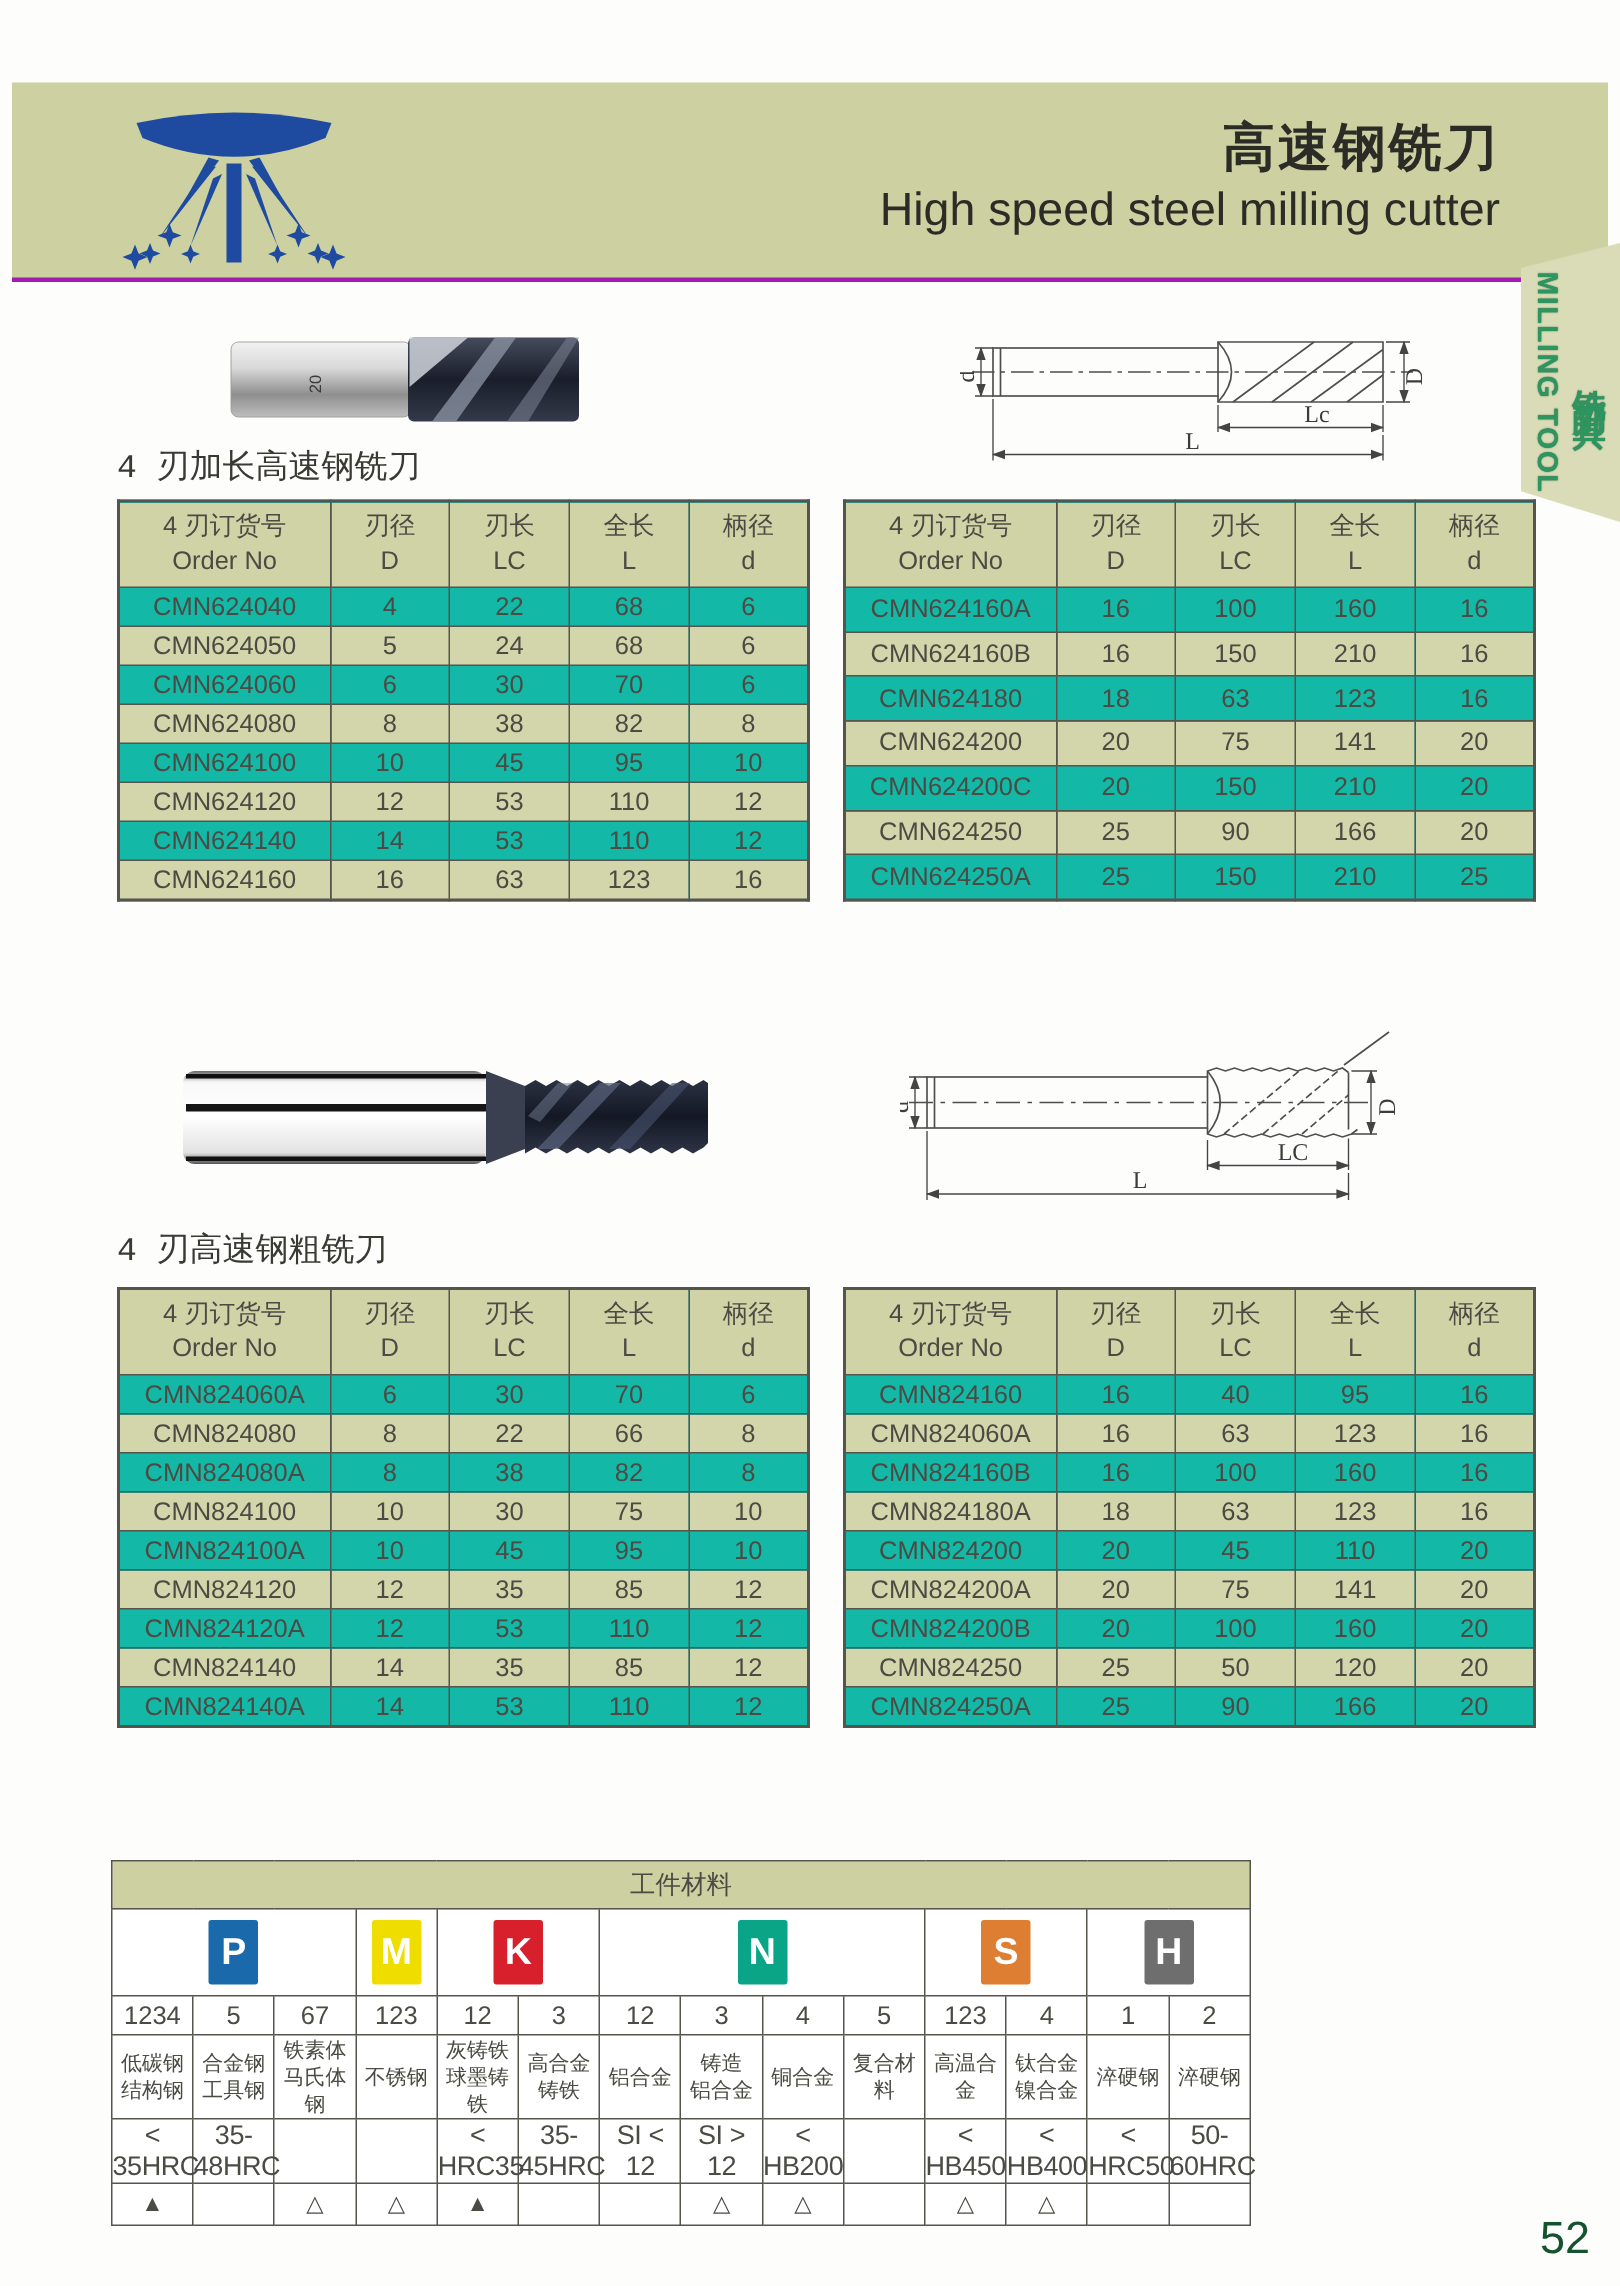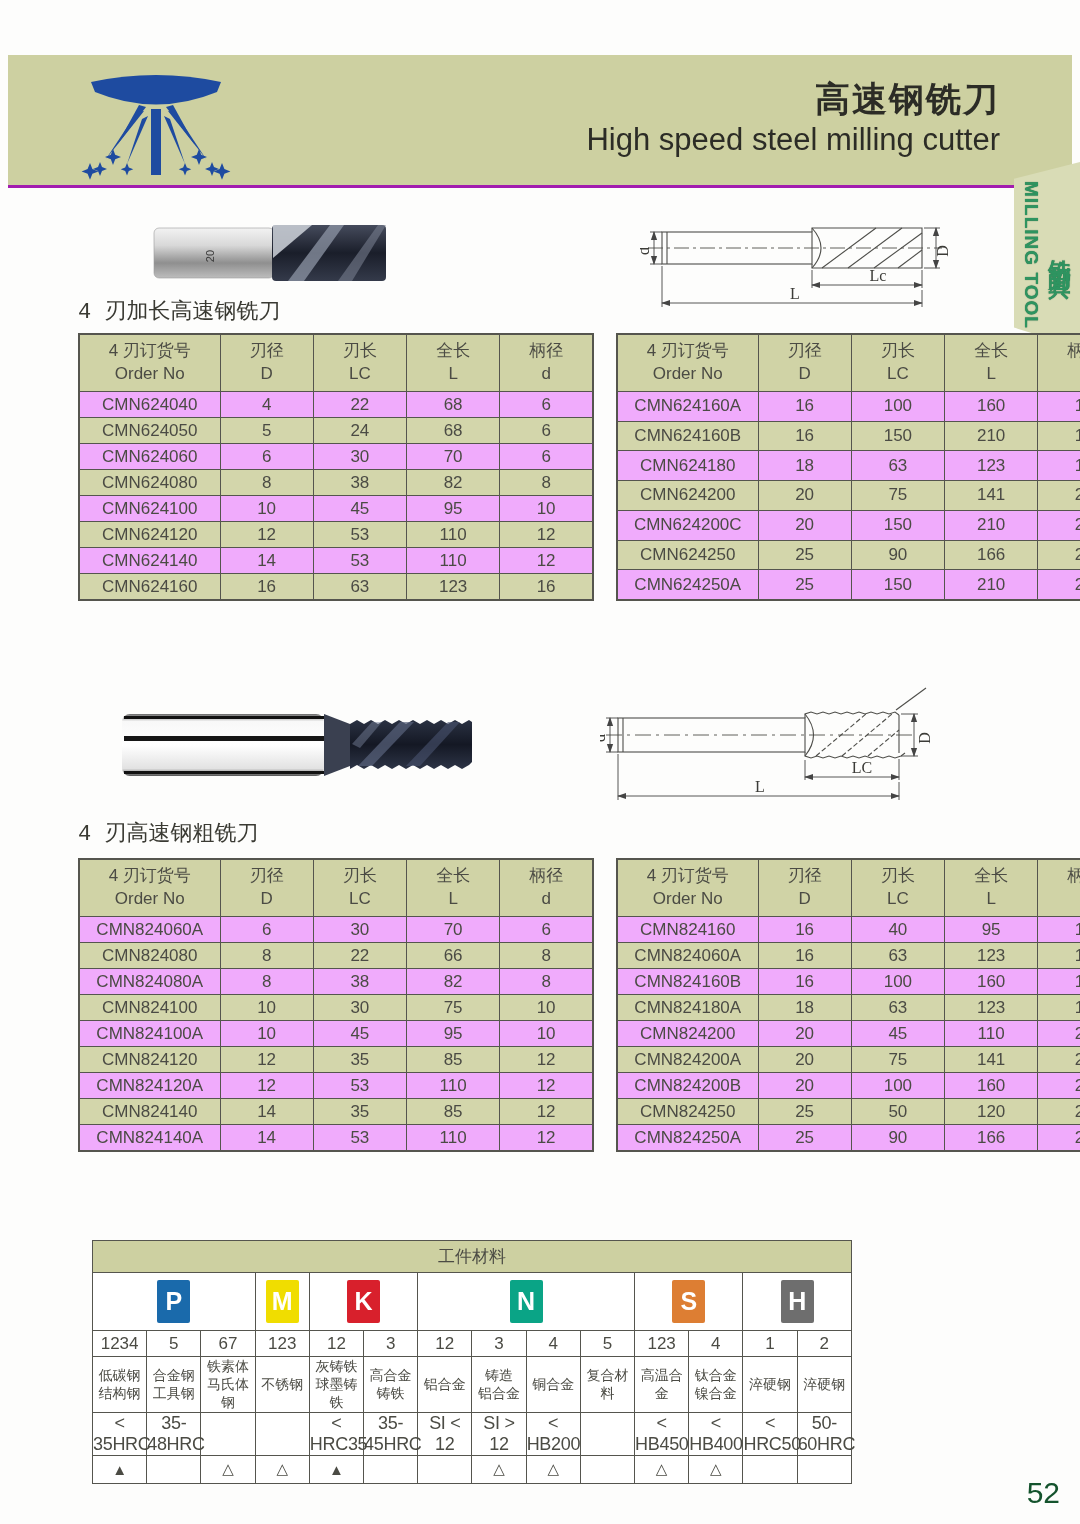--- a/index.html
+++ b/index.html
@@ -32,31 +32,31 @@
 
   
   .sec-title{position:absolute;left:78px;font-size:22px;color:#3a3a33;font-weight:500;margin:0;font-family:Liberation Mono, monospace;}
   #sec1-title{top:296px;}
   #sec2-title{top:818px;}
 
   
   .tables-row{position:absolute;left:78px;display:flex;gap:22px;}
   #tables1{top:333px;}
   #tables2{top:858px;}
-  table.spec{border-collapse:collapse;table-layout:fixed;width:516px;
-             border:2px solid #55554e;background:#f0abfc;}
+  table.spec{border-collapse:collapse;table-layout:fixed;width:462px;
+             border:2px solid #55554e;background:#14b8a6;}
   table.spec th,table.spec td{border:1px solid #55554e;text-align:center;
              color:#4b4b44;padding:0;overflow:hidden;}
   table.spec thead th{background:#d0d3a6;height:56px;font-weight:normal;font-size:17px;line-height:1.35;}
   table.spec td{height:25px;font-size:17px;}
   table.spec tbody tr:nth-child(even) td{background:#d3d6ab;}
   table.spec col.c0{width:141px;}
 
   
-  #materials{position:absolute;left:92px;top:1240px;border-collapse:collapse;table-layout:fixed;
+  #materials{position:absolute;left:74px;top:1240px;border-collapse:collapse;table-layout:fixed;
              width:760px;background:#fff;border:1px solid #55554e;}
   #materials td,#materials th{border:1px solid #55554e;text-align:center;color:#4b4b44;padding:0;}
   #materials .mt-title{background:#cdd0a1;height:31px;font-size:17px;font-weight:normal;}
   #materials .mt-letters td{height:57px;background:#fff;}
   .badge{display:inline-block;width:33px;height:43px;line-height:43px;color:#fff;
          font-weight:bold;font-size:25px;border-radius:2px;text-align:center;}
   #materials .mt-nums td{height:25px;font-size:17px;}
   #materials .mt-names td{height:45px;font-size:14px;line-height:1.3;}
   #materials .mt-hard td{height:31px;font-size:18px;letter-spacing:-0.3px;}
   #materials .mt-marks td{height:27px;font-size:15px;}

